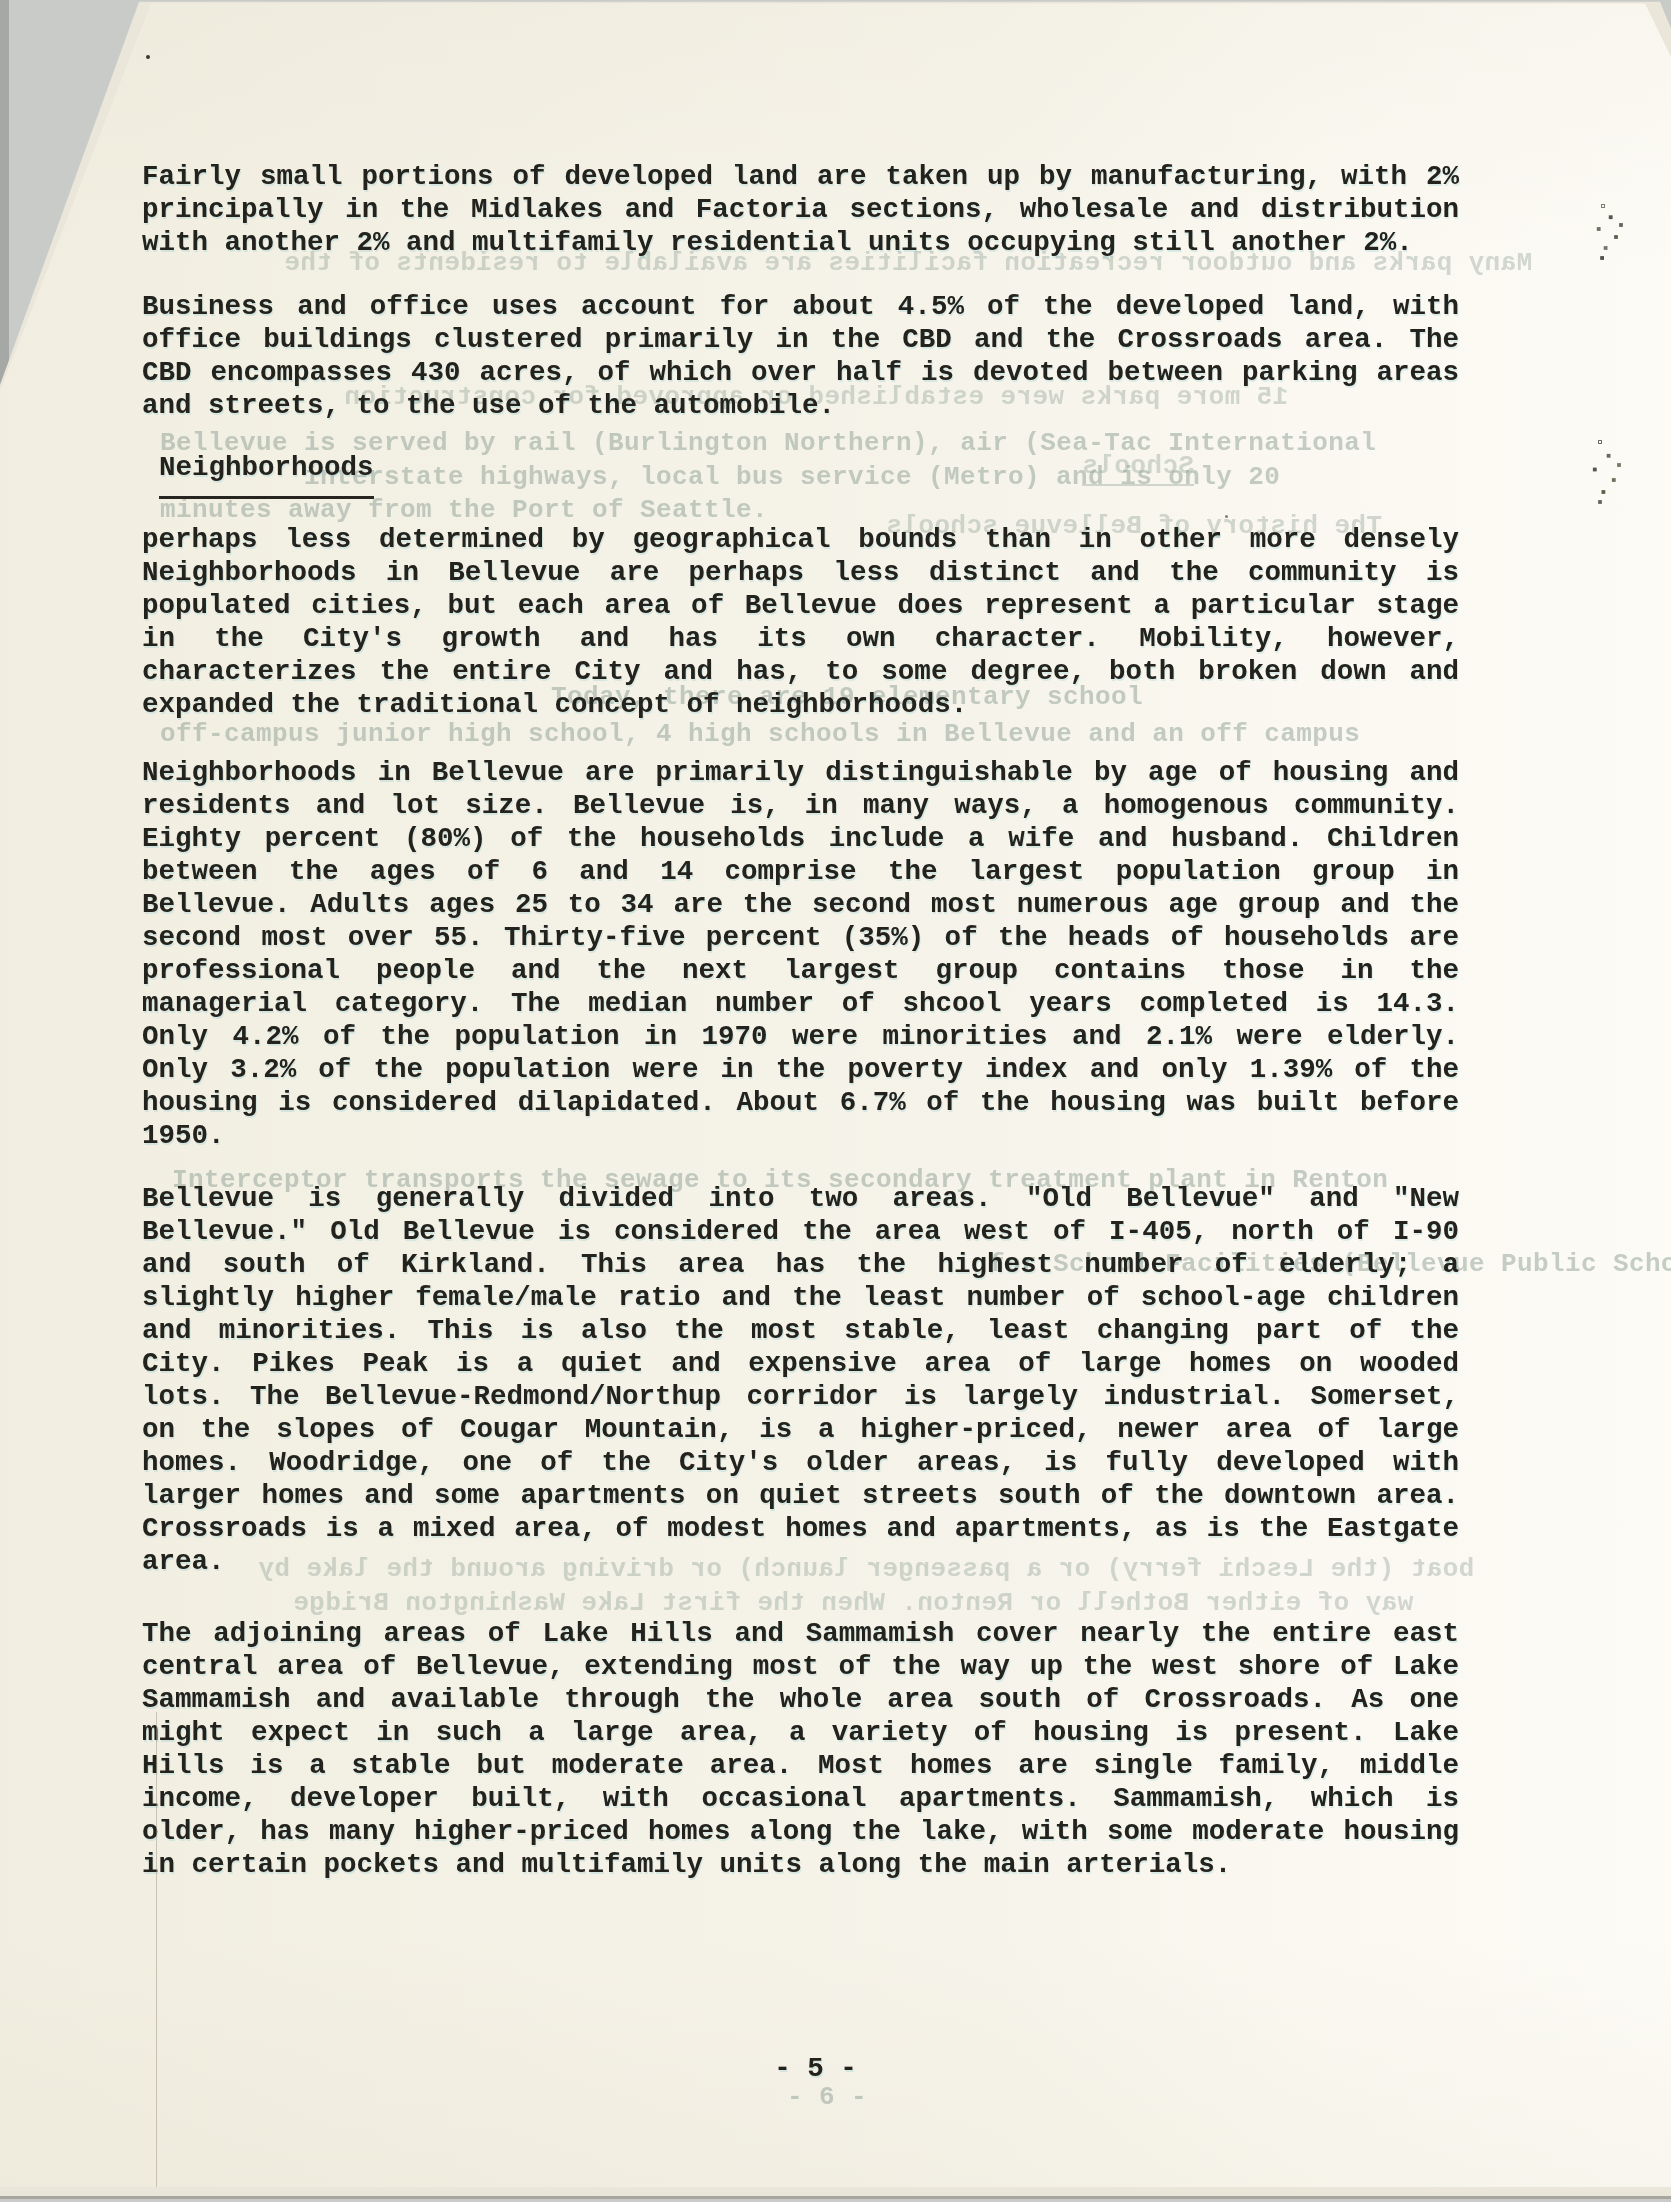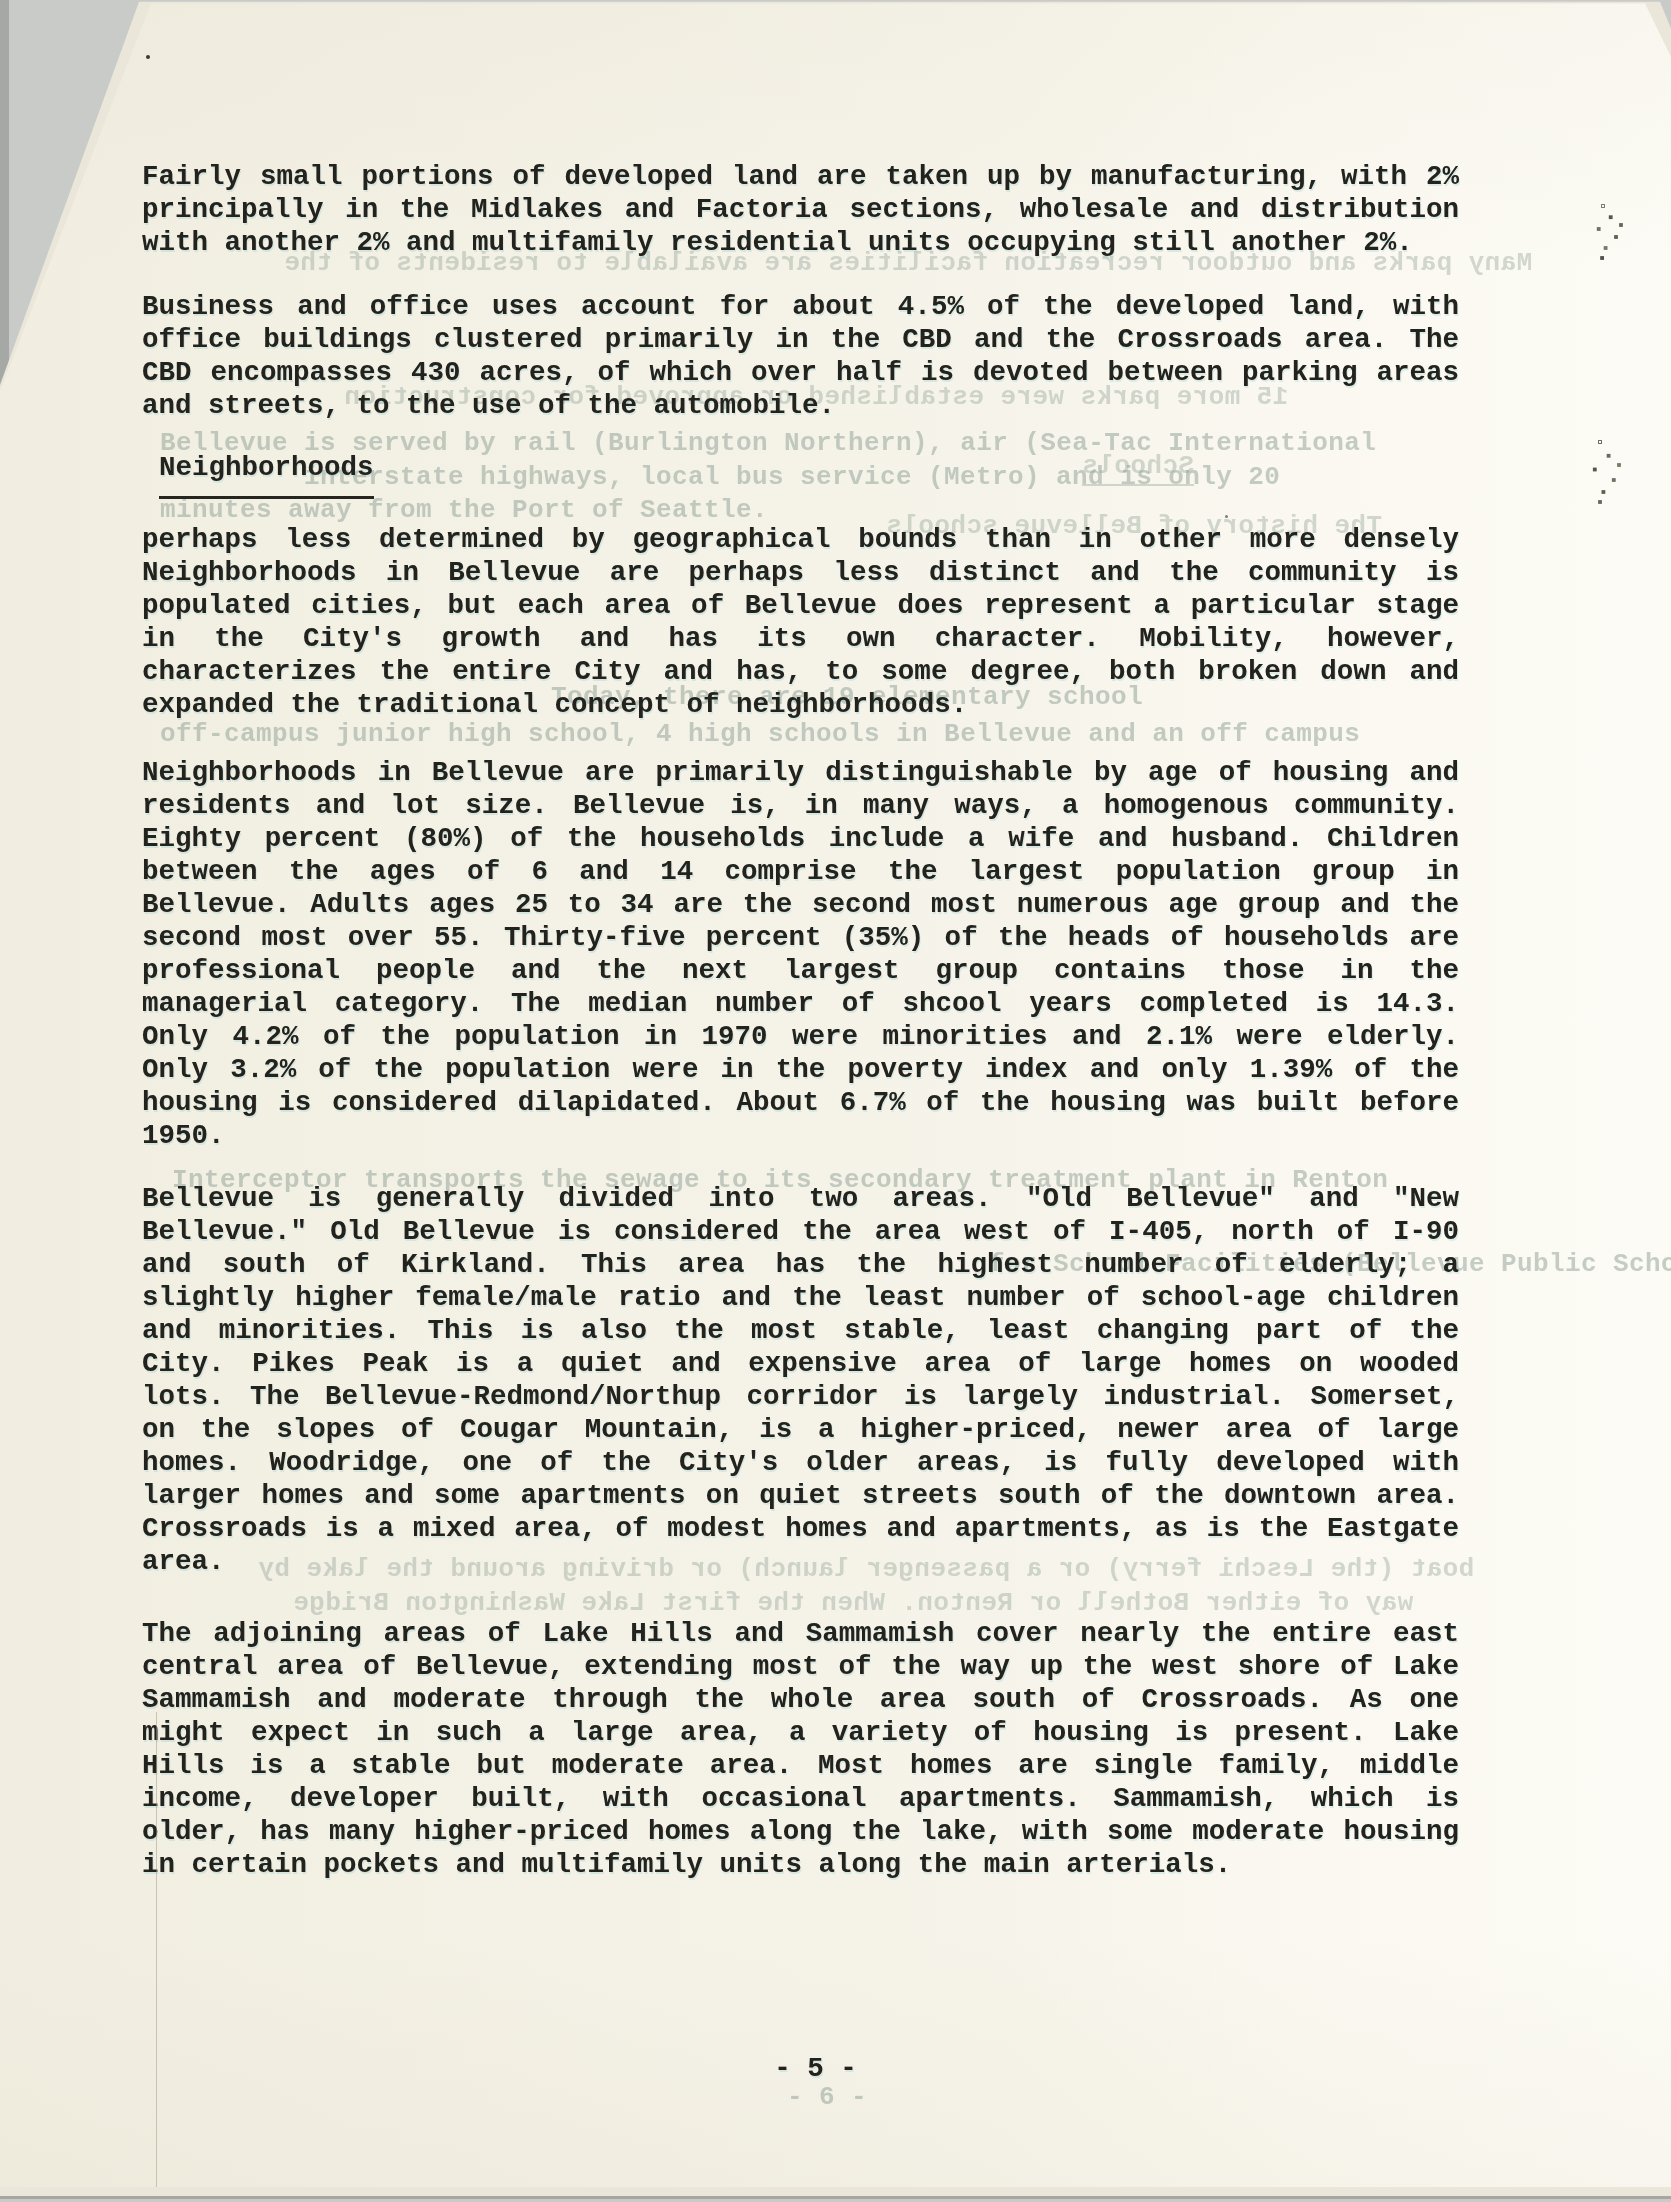--- a/index.html
+++ b/index.html
@@ -165,21 +165,21 @@
           <div class="line">lots. The Bellevue-Redmond/Northup corridor is largely industrial. Somerset,</div>
           <div class="line">on the slopes of Cougar Mountain, is a higher-priced, newer area of large</div>
           <div class="line">homes. Woodridge, one of the City's older areas, is fully developed with</div>
           <div class="line">larger homes and some apartments on quiet streets south of the downtown area.</div>
           <div class="line">Crossroads is a mixed area, of modest homes and apartments, as is the Eastgate</div>
           <div class="line last">area.</div>
         </div>
         <div class="para" style="top: 1617px;">
           <div class="line">The adjoining areas of Lake Hills and Sammamish cover nearly the entire east</div>
           <div class="line">central area of Bellevue, extending most of the way up the west shore of Lake</div>
-          <div class="line">Sammamish and moderate through the whole area south of Crossroads. As one</div>
+          <div class="line">Sammamish and available through the whole area south of Crossroads. As one</div>
           <div class="line">might expect in such a large area, a variety of housing is present. Lake</div>
           <div class="line">Hills is a stable but moderate area. Most homes are single family, middle</div>
           <div class="line">income, developer built, with occasional apartments. Sammamish, which is</div>
           <div class="line">older, has many higher-priced homes along the lake, with some moderate housing</div>
           <div class="line last">in certain pockets and multifamily units along the main arterials.</div>
         </div>
       </div>
 
     <div class="dot" id="dot1"></div>
     <div class="dot" id="dot2"></div>

